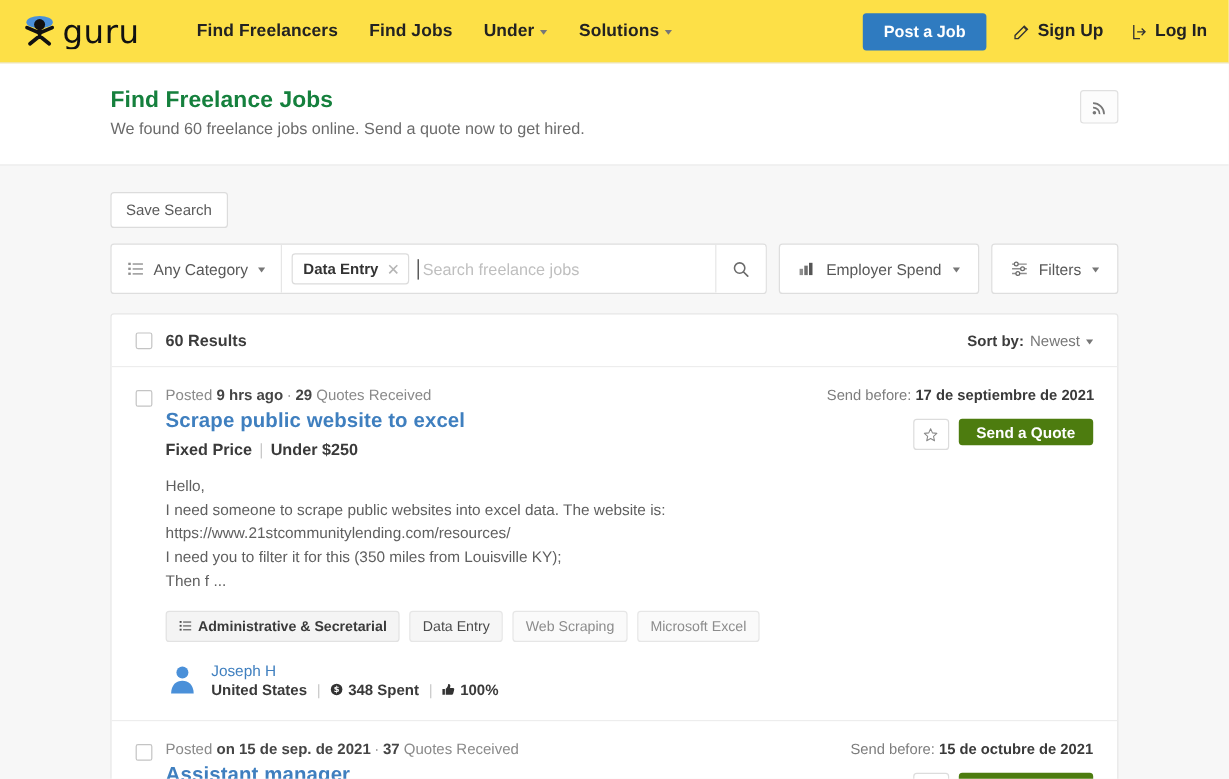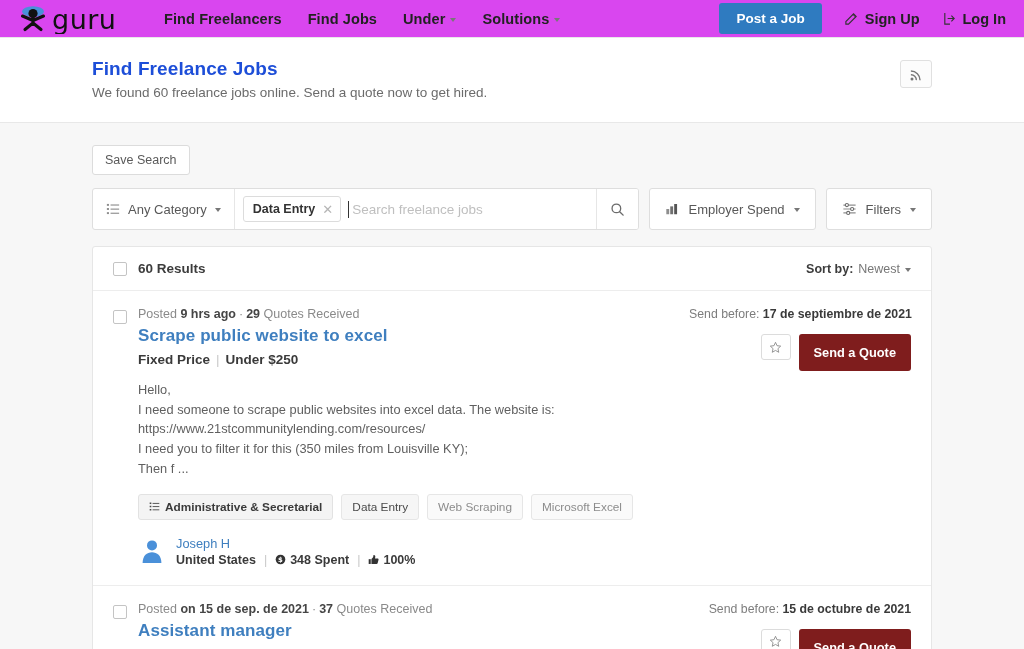--- a/index.html
+++ b/index.html
@@ -6,22 +6,22 @@
   html, body {
     width: 1024px; height: 649px;
     background: #f7f7f7;
     font-family: "Liberation Sans", sans-serif;
     color: #333;
     overflow: hidden;
   }
 
   
   .topnav {
-    height: 38px;
-    background: #d946ef;
+    height: 53px;
+    background: #fde047;
     border-bottom: 1px solid #e8e8e8;
     display: flex;
     align-items: center;
     padding: 0 18px 0 14px;
     position: relative;
   }
   .logo { display: flex; align-items: center; margin-right: 32px; }
   .logo svg { display: block; }
 
   .nav-links { display: flex; align-items: center; gap: 26px; }
@@ -85,21 +85,21 @@
   .page-head-inner {
     width: 840px;
     margin: 0 auto;
     display: flex;
     align-items: flex-start;
     position: relative;
   }
   .page-title {
     font-size: 19px;
     font-weight: 700;
-    color: #1d4ed8;
+    color: #15803d;
     letter-spacing: .1px;
     margin-bottom: 5px;
   }
   .page-sub {
     font-size: 13.5px;
     color: #6b6b6b;
   }
   .rss-btn {
     margin-left: auto;
     width: 32px; height: 28px;
@@ -369,28 +369,28 @@
   }
   .star-btn {
     width: 30px; height: 26px;
     border: 1px solid #dcdcdc;
     border-radius: 3px;
     background: #fff;
     display: flex; align-items: center; justify-content: center;
     cursor: pointer;
   }
   .quote-btn {
-    background: #7f1d1d;
+    background: #4d7c0f;
     color: #fff;
     border: none;
     border-radius: 3px;
     font-size: 12.8px;
     font-weight: 700;
     padding: 0 15px;
-    height: 37px;
+    height: 22px;
     cursor: pointer;
     font-family: inherit;
     white-space: nowrap;
   }
 </style>
 </head>
 <body>
 
 <div class="topnav">
   <div class="logo">

